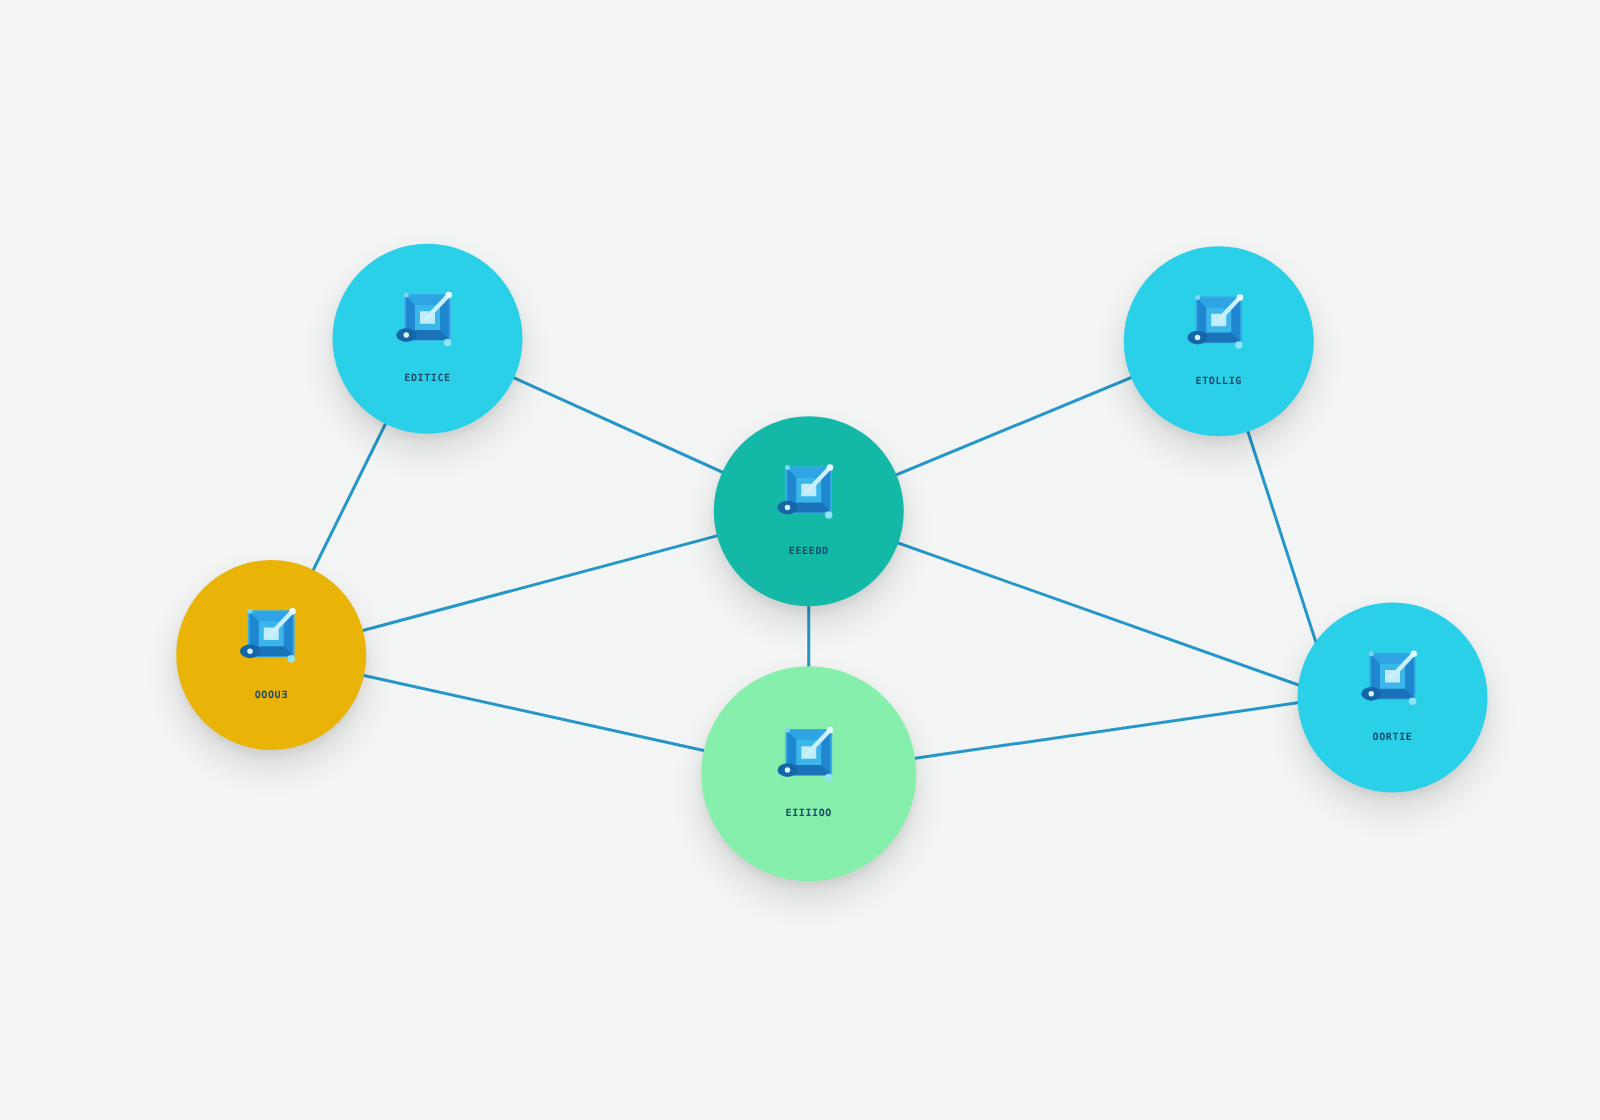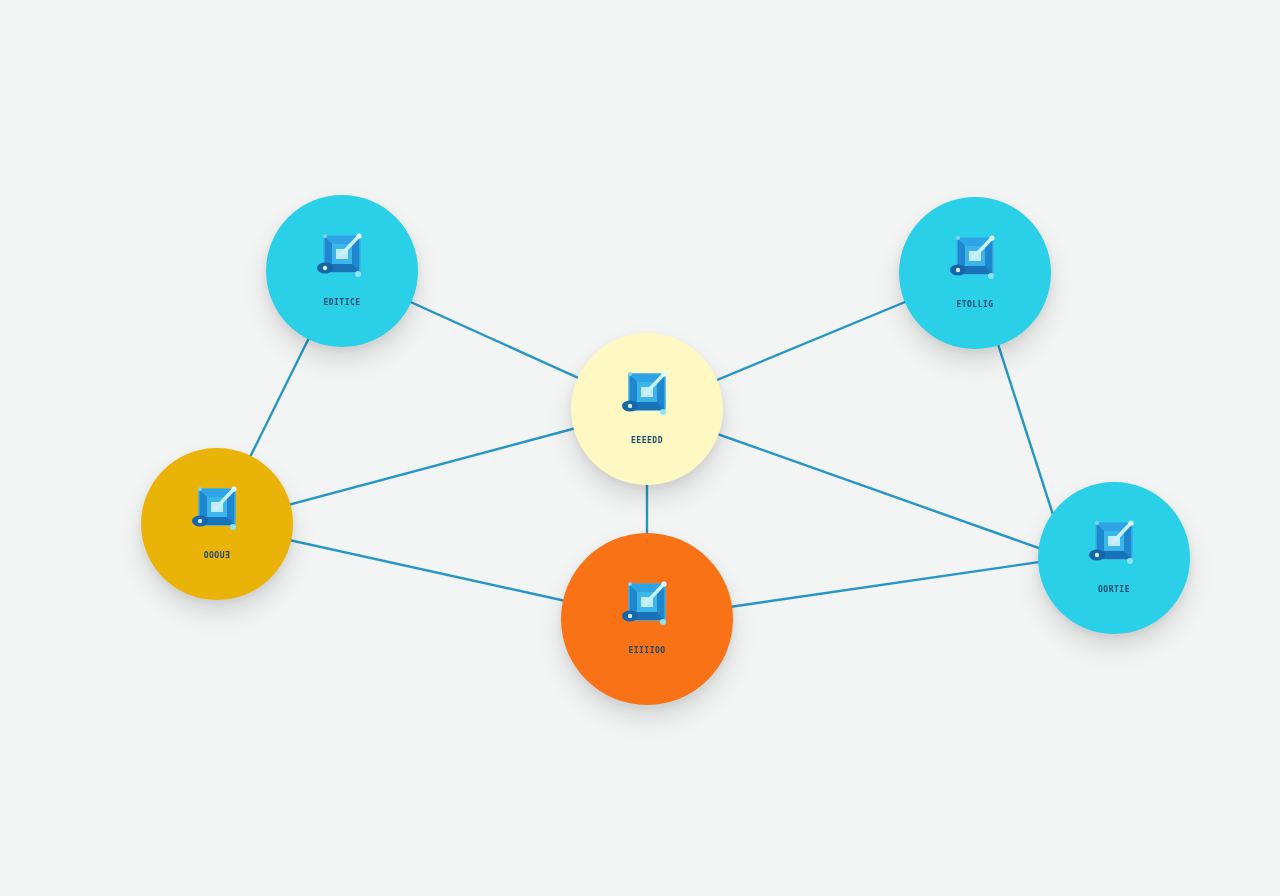--- a/index.html
+++ b/index.html
@@ -50,21 +50,21 @@
         <line x1="34" y1="33" x2="52" y2="14" stroke="#c9f1fb" stroke-width="3.5" stroke-linecap="round"></line>
         <circle cx="52" cy="14" r="2.6" fill="#e6fbff"></circle>
         <circle cx="18" cy="14" r="2" fill="#7fd6f2"></circle>
         <circle cx="51" cy="52" r="3" fill="#8fe3f7"></circle>
         <ellipse cx="18" cy="46" rx="8" ry="5.5" fill="#1565a8"></ellipse>
         <circle cx="18" cy="46" r="2.2" fill="#d9f5ff"></circle>
       </svg>
     </div>
     <span class="label">EDITICE</span>
   </div>
-      <div class="node" style="left: 571px; top: 333px; width: 152px; height: 152px; background: #fef9c3;">
+      <div class="node" style="left: 571px; top: 333px; width: 152px; height: 152px; background: #14b8a6;">
     <div class="icon">
       <svg width="70" height="70" viewBox="0 0 70 70">
         <rect x="17" y="14" width="36" height="36" rx="2" fill="#1f86d0" stroke="#3aaee8" stroke-width="1.5"></rect>
         <polygon points="17,14 53,14 45,22 25,22" fill="#2fa4e4"></polygon>
         <polygon points="17,50 53,50 45,42 25,42" fill="#1a72b8"></polygon>
         <rect x="25" y="22" width="20" height="20" fill="#3bb6ea"></rect>
         <rect x="29" y="27" width="12" height="10" fill="#d8f4fb" opacity="0.85"></rect>
         <line x1="34" y1="33" x2="52" y2="14" stroke="#c9f1fb" stroke-width="3.5" stroke-linecap="round"></line>
         <circle cx="52" cy="14" r="2.6" fill="#e6fbff"></circle>
         <circle cx="18" cy="14" r="2" fill="#7fd6f2"></circle>
@@ -104,21 +104,21 @@
         <line x1="34" y1="33" x2="52" y2="14" stroke="#c9f1fb" stroke-width="3.5" stroke-linecap="round"></line>
         <circle cx="52" cy="14" r="2.6" fill="#e6fbff"></circle>
         <circle cx="18" cy="14" r="2" fill="#7fd6f2"></circle>
         <circle cx="51" cy="52" r="3" fill="#8fe3f7"></circle>
         <ellipse cx="18" cy="46" rx="8" ry="5.5" fill="#1565a8"></ellipse>
         <circle cx="18" cy="46" r="2.2" fill="#d9f5ff"></circle>
       </svg>
     </div>
     <span class="label">OOOUƎ</span>
   </div>
-      <div class="node" style="left: 561px; top: 533px; width: 172px; height: 172px; background: #f97316;">
+      <div class="node" style="left: 561px; top: 533px; width: 172px; height: 172px; background: #86efac;">
     <div class="icon">
       <svg width="70" height="70" viewBox="0 0 70 70">
         <rect x="17" y="14" width="36" height="36" rx="2" fill="#1f86d0" stroke="#3aaee8" stroke-width="1.5"></rect>
         <polygon points="17,14 53,14 45,22 25,22" fill="#2fa4e4"></polygon>
         <polygon points="17,50 53,50 45,42 25,42" fill="#1a72b8"></polygon>
         <rect x="25" y="22" width="20" height="20" fill="#3bb6ea"></rect>
         <rect x="29" y="27" width="12" height="10" fill="#d8f4fb" opacity="0.85"></rect>
         <line x1="34" y1="33" x2="52" y2="14" stroke="#c9f1fb" stroke-width="3.5" stroke-linecap="round"></line>
         <circle cx="52" cy="14" r="2.6" fill="#e6fbff"></circle>
         <circle cx="18" cy="14" r="2" fill="#7fd6f2"></circle>

